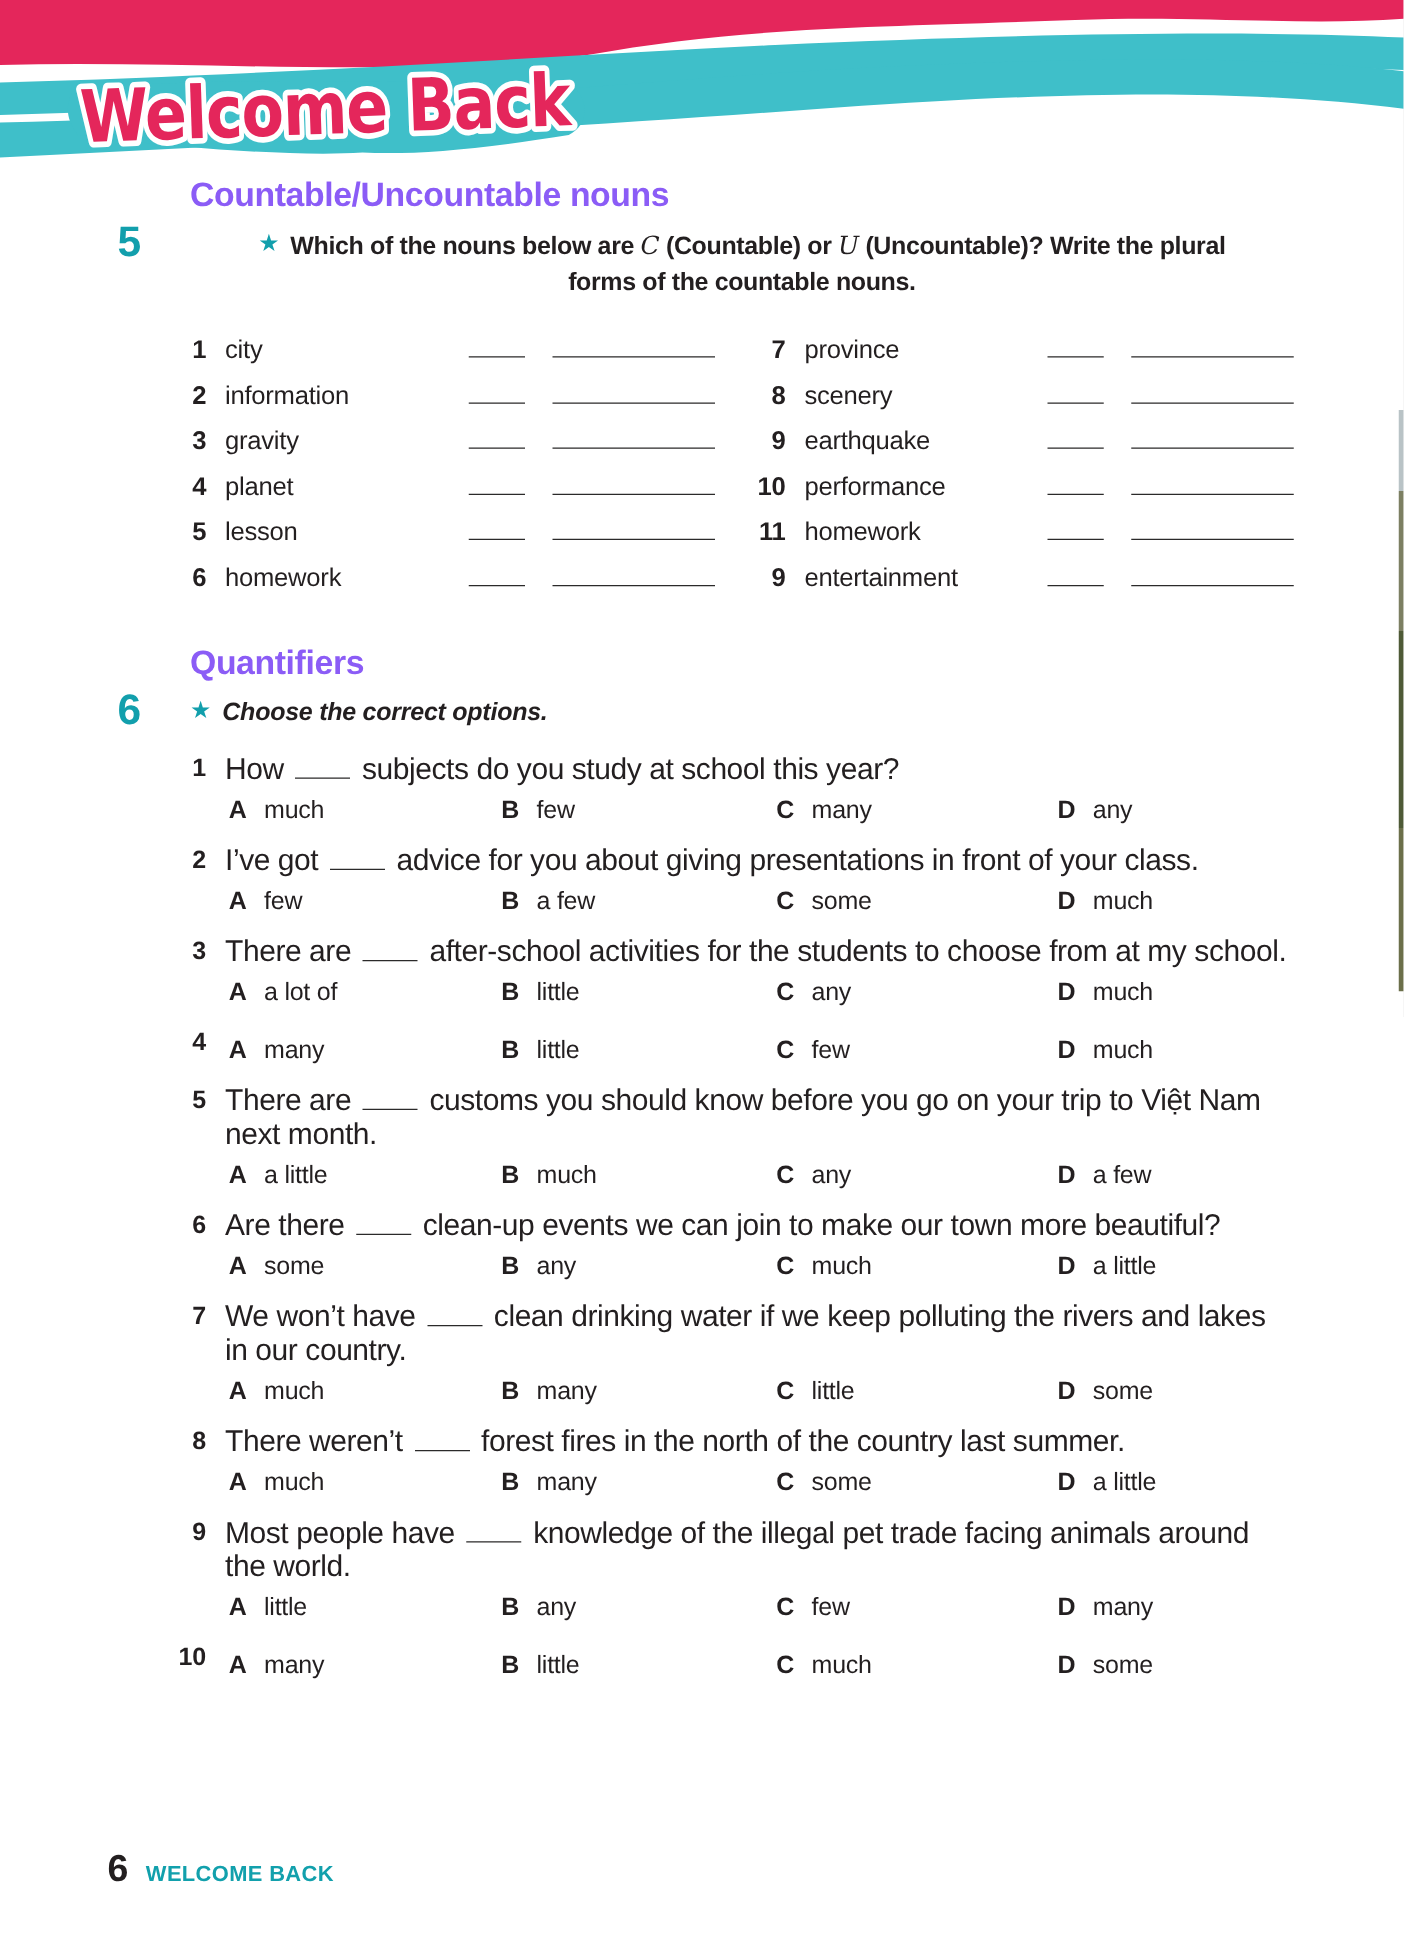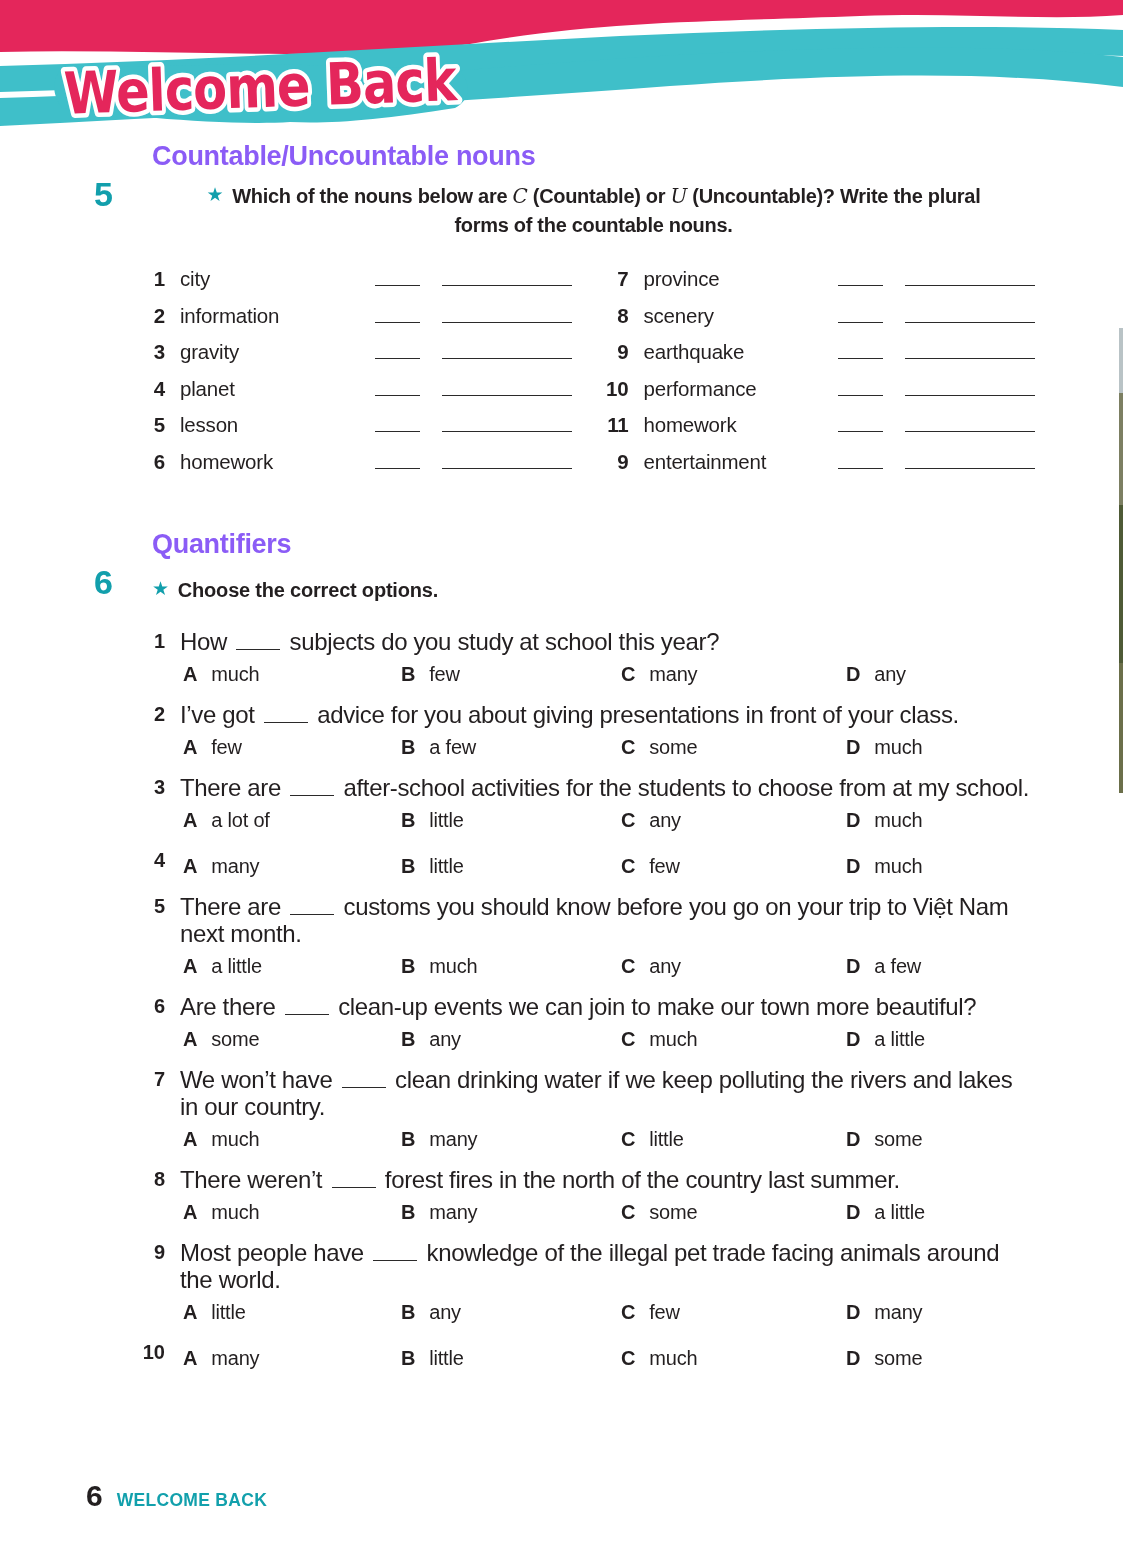--- a/index.html
+++ b/index.html
@@ -11,31 +11,31 @@
   .banner-text{
     font-family:"DejaVu Sans","Liberation Sans",sans-serif;font-weight:bold;
     paint-order:stroke fill;stroke:#ffffff;stroke-width:9px;stroke-linejoin:round;stroke-linecap:round;
   }
   .page-edge{position:absolute;right:0;top:328px;width:4px;height:465px;
     background:linear-gradient(#b9c3c6 0 14%,#7c7f62 14% 38%,#4e5a36 38% 72%,#6b6f4a 72% 100%);}
   .content{position:absolute;top:141px;left:152px;width:883px;}
   .section-heading{
     margin:0 0 10px 0;font-size:27px;font-weight:800;letter-spacing:-0.3px;color:#8b5cf6;
   }
-  .section-heading.second{margin-top:42px;}
+  .section-heading.second{margin-top:27px;}
   .exercise{position:relative;}
   .ex-num{
     position:absolute;left:-58px;top:-5px;font-size:34px;font-weight:700;color:#129fac;line-height:1;
   }
   .star{color:#129fac;font-size:19px;margin-right:9px;position:relative;top:-2px;}
   .instruction{font-size:20px;line-height:28px;font-weight:600;letter-spacing:-0.3px;}
   .instruction .seg-plain{font-weight:600;}
   .instruction .seg-bold{font-weight:800;}
   .instruction .seg-italic{font-family:"DejaVu Serif","Liberation Serif",serif;font-style:italic;font-weight:400;}
-  .instruction6{font-size:20px;line-height:40px;font-weight:700;letter-spacing:-0.2px;}
+  .instruction6{font-size:20px;line-height:28px;font-weight:700;letter-spacing:-0.2px;font-style:italic;}
 
   .noun-grid{display:grid;grid-template-columns:1fr 1fr;column-gap:44px;margin-top:29px;}
   .noun-col{display:flex;flex-direction:column;}
   .noun-row{display:flex;align-items:baseline;font-size:20.5px;line-height:22px;margin-bottom:14.5px;letter-spacing:-0.2px;}
   .noun-num{flex:none;width:25px;margin-left:-12px;margin-right:15px;text-align:right;font-weight:700;}
   .noun-word{flex:1;}
   .blank{display:inline-block;border-bottom:1.8px solid #2b2a2a;height:15px;vertical-align:baseline;}
   .cu-blank{flex:none;width:45px;margin-right:22px;}
   .plural-blank{flex:none;width:130px;}
 

